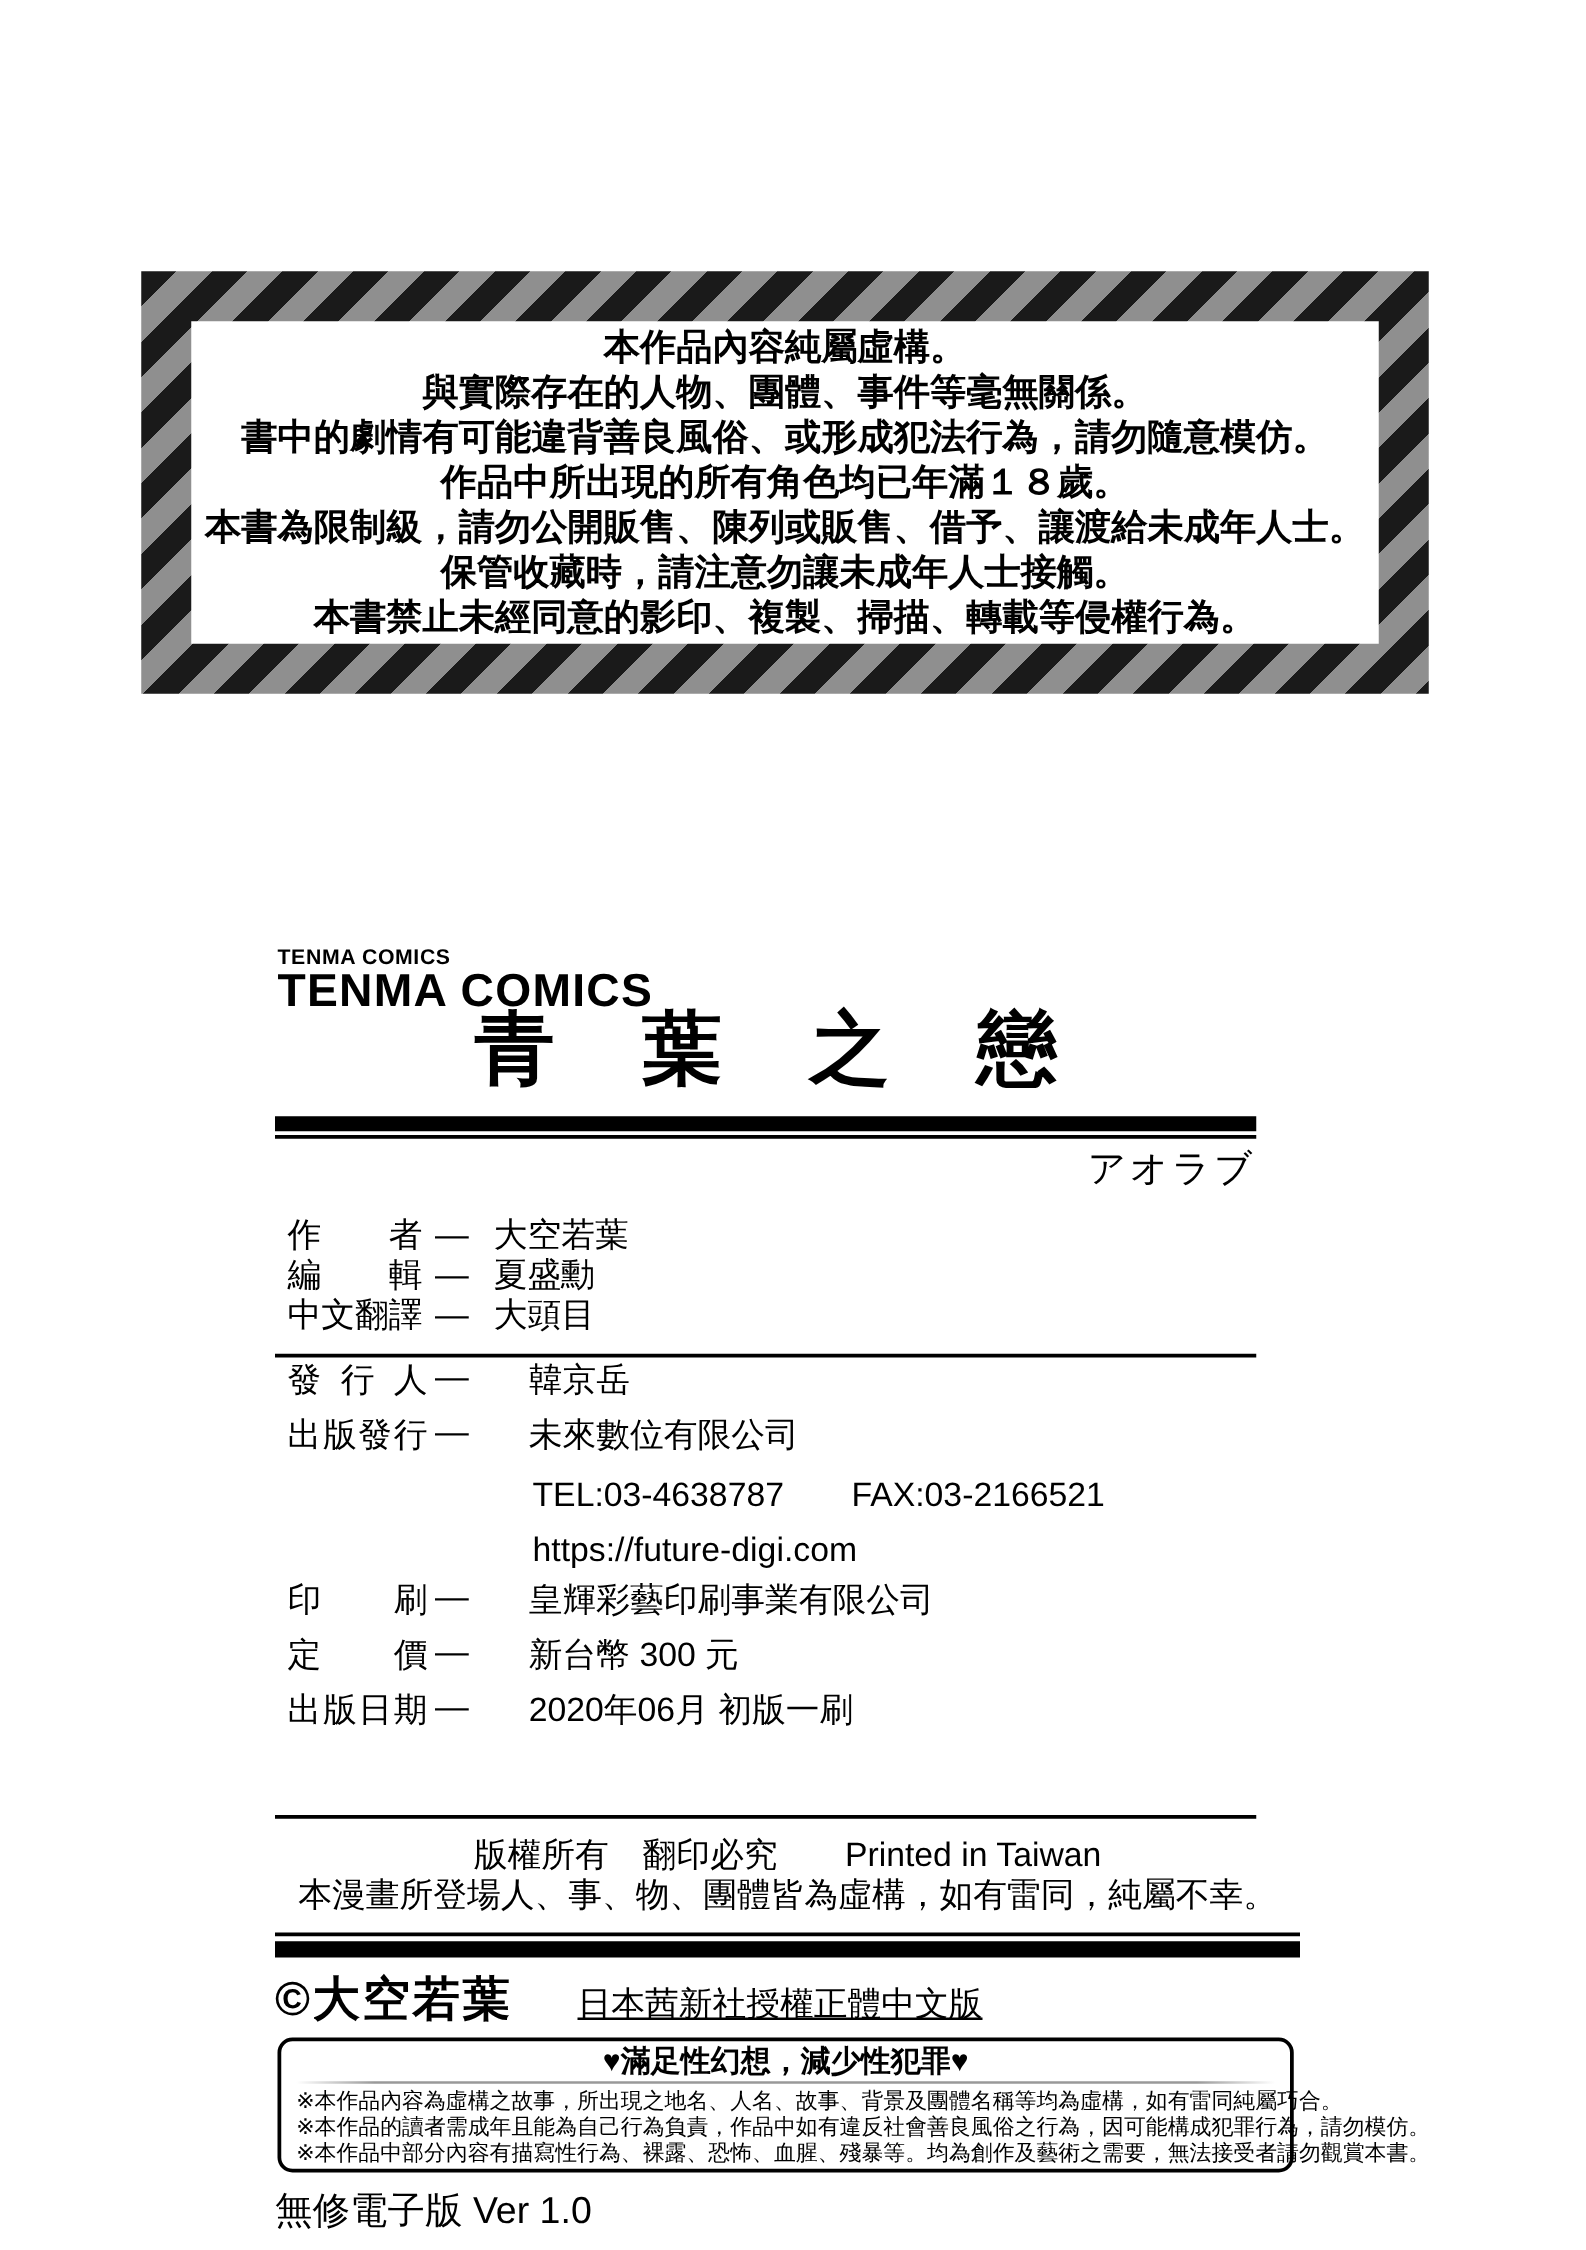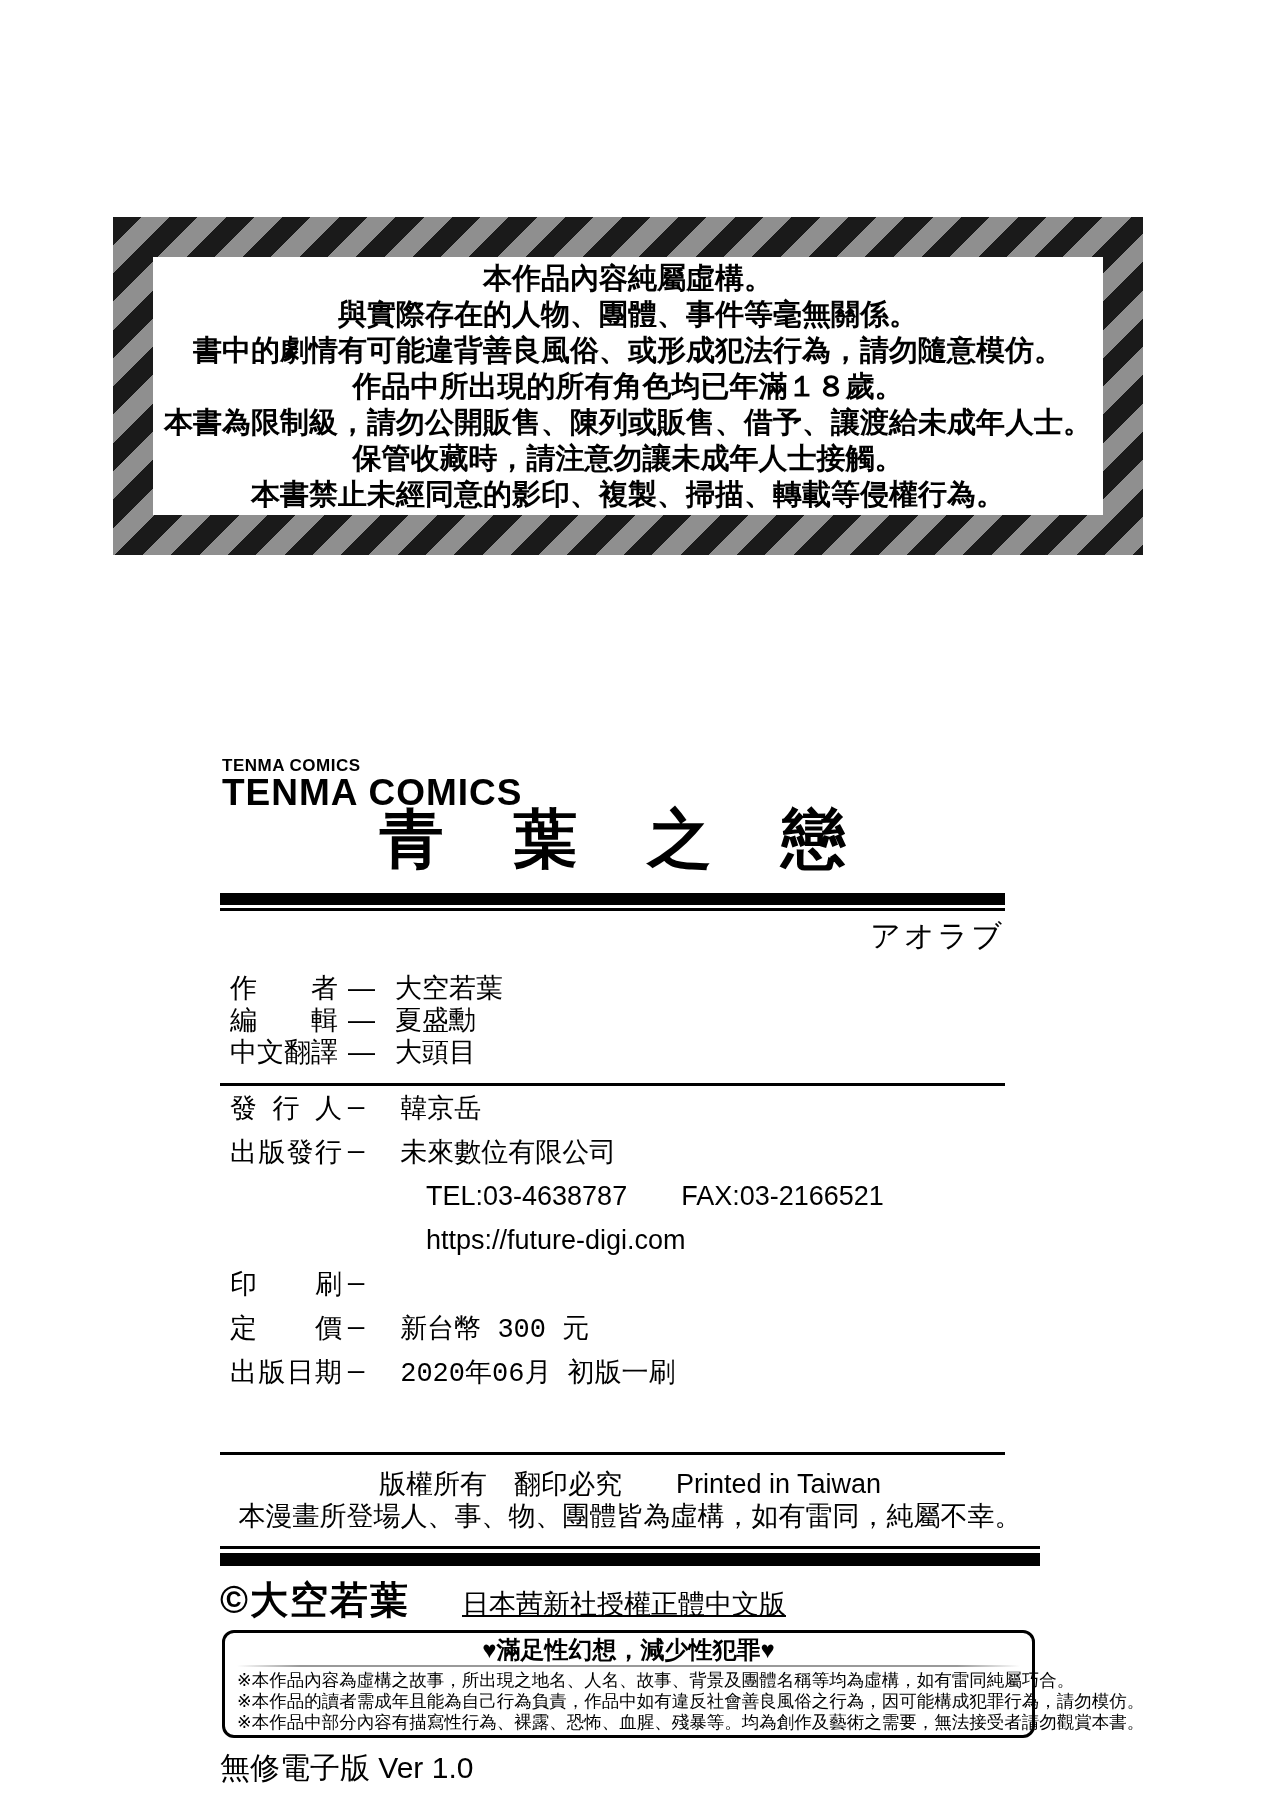--- a/index.html
+++ b/index.html
@@ -37,24 +37,24 @@
   .credits{position:absolute;left:230px;top:972px;font-size:27px;}
   .credit-row{display:flex;align-items:center;height:32px;}
   .credit-label{display:inline-block;width:108px;text-align:justify;text-align-last:justify;}
   .credit-dash{margin-left:10px;}
   .credit-value{margin-left:20px;}
   .divider{position:absolute;left:220px;width:785px;height:3px;background:#000;}
   .divider-1{top:1083px;}
   .divider-2{top:1452px;}
   
   .colophon{position:absolute;left:230px;top:1086px;font-size:27px;}
-  .colo-row{display:flex;align-items:center;height:44px;font-family:Liberation Mono, monospace;}
+  .colo-row{display:flex;height:44px;}
   .colo-label{display:inline-block;width:112px;text-align:justify;text-align-last:justify;}
   .colo-dash{margin-left:6px;}
-  .colo-value{margin-left:36px;}
+  .colo-value{margin-left:48px;}
   .colo-detail{height:44px;line-height:44px;margin-left:196px;white-space:pre;}
   
   .copyright{position:absolute;left:220px;top:1468px;width:820px;}
   .rights-line,.fiction-line{text-align:center;font-size:27px;line-height:32px;}
   .c-rule-thin{height:3px;background:#000;margin-top:14px;}
   .c-rule-thick{height:13px;background:#000;margin-top:4px;}
   .license-row{display:flex;align-items:baseline;gap:52px;margin-top:12px;}
   .author-mark{font-size:38px;font-weight:bold;line-height:44px;letter-spacing:2px;}
   .license-text{font-size:27px;text-decoration:underline;}
   
@@ -126,20 +126,21 @@
   <div class="colo-row">
     <span class="colo-label">出版發行</span>
     <span class="colo-dash">—</span>
     <span class="colo-value">未來數位有限公司</span>
   </div>
   <div class="colo-detail">TEL:03-4638787　　FAX:03-2166521</div>
   <div class="colo-detail">https://future-digi.com</div>
   <div class="colo-row">
     <span class="colo-label">印刷</span>
     <span class="colo-dash">—</span>
+    <span class="colo-value">皇輝彩藝印刷事業有限公司</span>
   </div>
   <div class="colo-row">
     <span class="colo-label">定價</span>
     <span class="colo-dash">—</span>
     <span class="colo-value">新台幣 300 元</span>
   </div>
   <div class="colo-row">
     <span class="colo-label">出版日期</span>
     <span class="colo-dash">—</span>
     <span class="colo-value">2020年06月 初版一刷</span>

